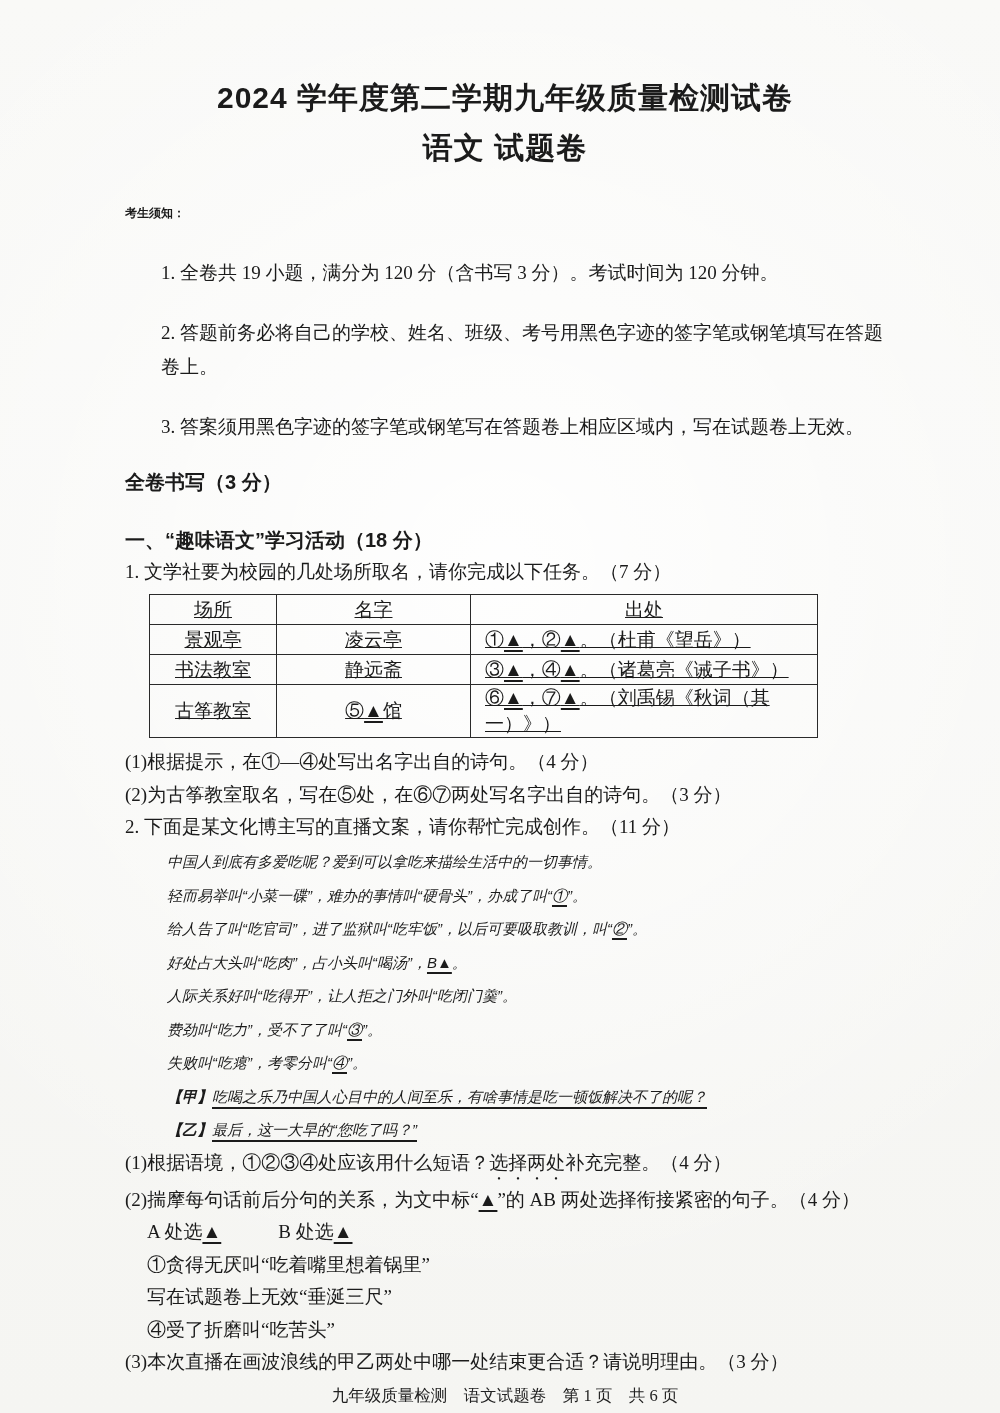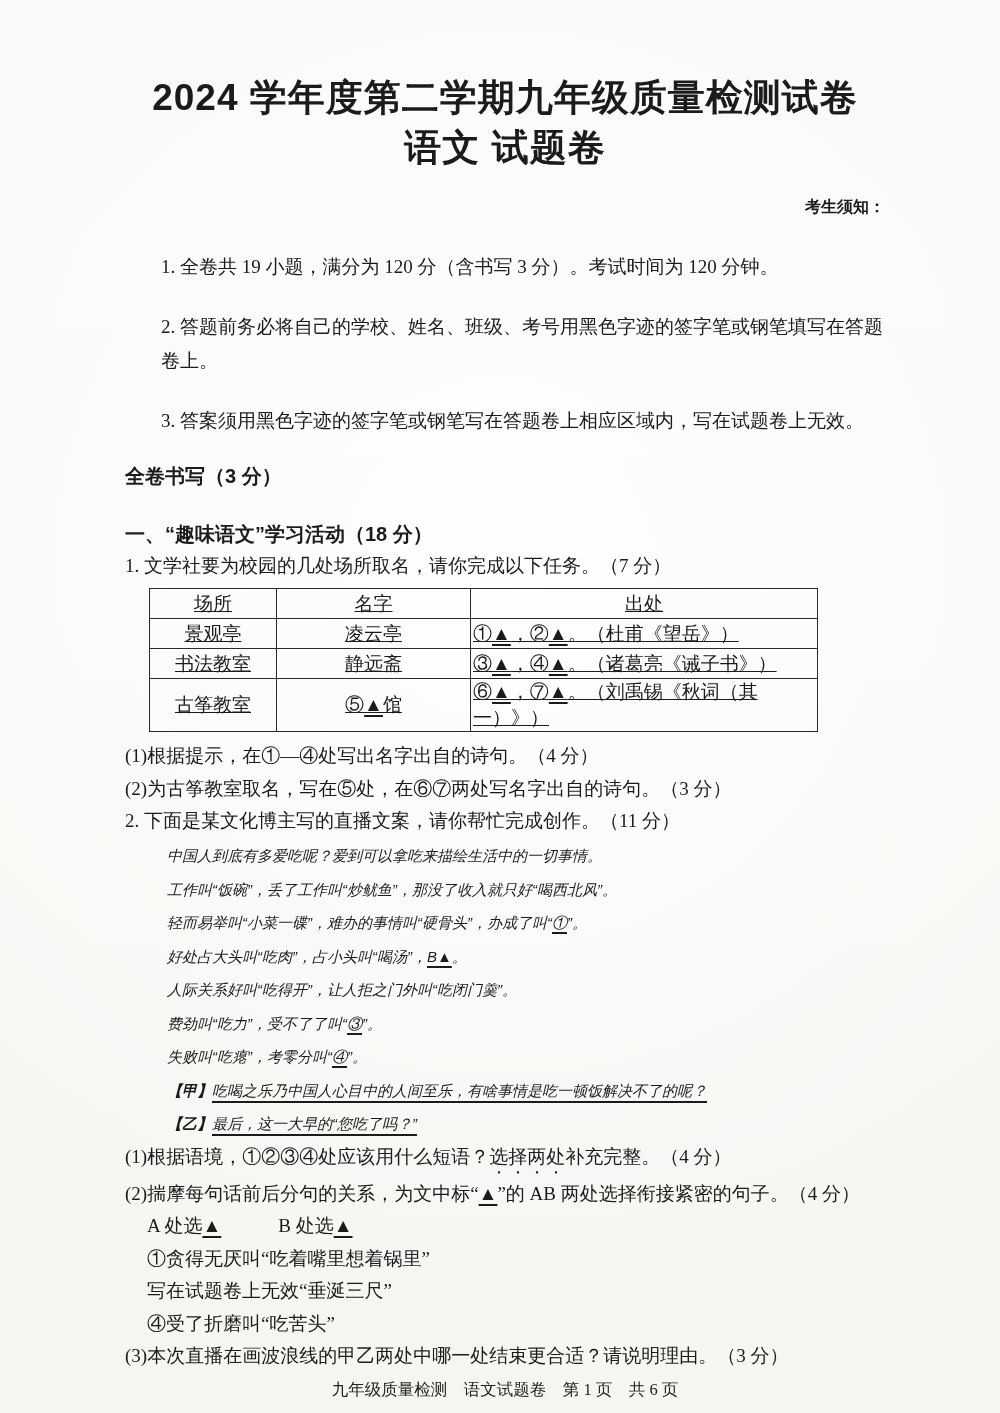--- a/index.html
+++ b/index.html
@@ -15,32 +15,32 @@
     box-sizing:border-box;
     padding:80px 115px 0 125px;
     background:
       radial-gradient(circle at 50% 40%, rgba(255,255,255,.9), rgba(244,244,241,.0) 75%),
       linear-gradient(#f9f9f7,#f5f5f2);
   }
   .title{
     text-align:center;
     font-family:"Liberation Sans","DejaVu Sans",sans-serif;
     font-weight:bold;
-    font-size:37px;
+    font-size:30px;
     line-height:36px;
     margin:0 0 14px 0;
     letter-spacing:1px;
   }
-  .subtitle{margin-bottom:24px;}
+  .subtitle{margin-bottom:30px;}
   .bold{
     font-family:"Liberation Sans","DejaVu Sans",sans-serif;
     font-weight:bold;
   }
   .notice-heading{
-    font-size:16px;line-height:34px;text-align:right;
+    font-size:12px;line-height:34px;
   }
   .notice-line{
     font-size:19px;line-height:34px;
     padding-left:36px;
     margin-top:26px;
   }
   .section{
     font-size:20px;line-height:32px;
   }
   .sec-writing{margin-top:22px;}
@@ -56,21 +56,21 @@
   }
   table.naming th, table.naming td{
     border:1.6px solid #2a2a2a;
     height:29px;
     padding:0 10px;
     font-weight:normal;
     text-align:center;
   }
   table.naming td.src{
     text-align:left;
-    padding-left:2px;
+    padding-left:14px;
   }
   table.naming col.c1{width:127px;}
   table.naming col.c2{width:194px;}
   table.naming col.c3{width:347px;}
   .subq{
     font-size:19px;line-height:32.5px;
   }
   .kai{
     font-size:15px;line-height:33.5px;
     padding-left:42px;
@@ -151,22 +151,22 @@
     </tr>
   </tbody>
     </table>
 
   <div class="subq">(1)根据提示，在①—④处写出名字出自的诗句。（4 分）</div>
   <div class="subq">(2)为古筝教室取名，写在⑤处，在⑥⑦两处写名字出自的诗句。（3 分）</div>
 
   <div class="stem">2. 下面是某文化博主写的直播文案，请你帮忙完成创作。（11 分）</div>
 
   <div class="kai kai-first">中国人到底有多爱吃呢？爱到可以拿吃来描绘生活中的一切事情。</div>
-  <div class="kai">工作叫“饭碗”，丢了工作叫“炒鱿鱼”，那没了收入就只好“喝西北风”。</div>
   <div class="kai">轻而易举叫“小菜一碟”，难办的事情叫“硬骨头”，办成了叫“<span class="blank">①</span>”。</div>
+  <div class="kai">给人告了叫“吃官司”，进了监狱叫“吃牢饭”，以后可要吸取教训，叫“<span class="blank">②</span>”。</div>
   <div class="kai">好处占大头叫“吃肉”，占小头叫“喝汤”，<span class="blank">B▲</span>。</div>
   <div class="kai">人际关系好叫“吃得开”，让人拒之门外叫“吃闭门羹”。</div>
   <div class="kai">费劲叫“吃力”，受不了了叫“<span class="blank">③</span>”。</div>
   <div class="kai">失败叫“吃瘪”，考零分叫“<span class="blank">④</span>”。</div>
 
   <div class="kai"><span class="bracket-label">【甲】</span><span class="uline">吃喝之乐乃中国人心目中的人间至乐，有啥事情是吃一顿饭解决不了的呢？</span></div>
   <div class="kai"><span class="bracket-label">【乙】</span><span class="uline">最后，这一大早的“您吃了吗？”</span></div>
 
   <div class="subq">(1)根据语境，①②③④处应该用什么短语？<span class="emph">选择两处</span>补充完整。（4 分）</div>
   <div class="subq">(2)揣摩每句话前后分句的关系，为文中标“<span class="blank">▲</span>”的 AB 两处选择衔接紧密的句子。（4 分）</div>

